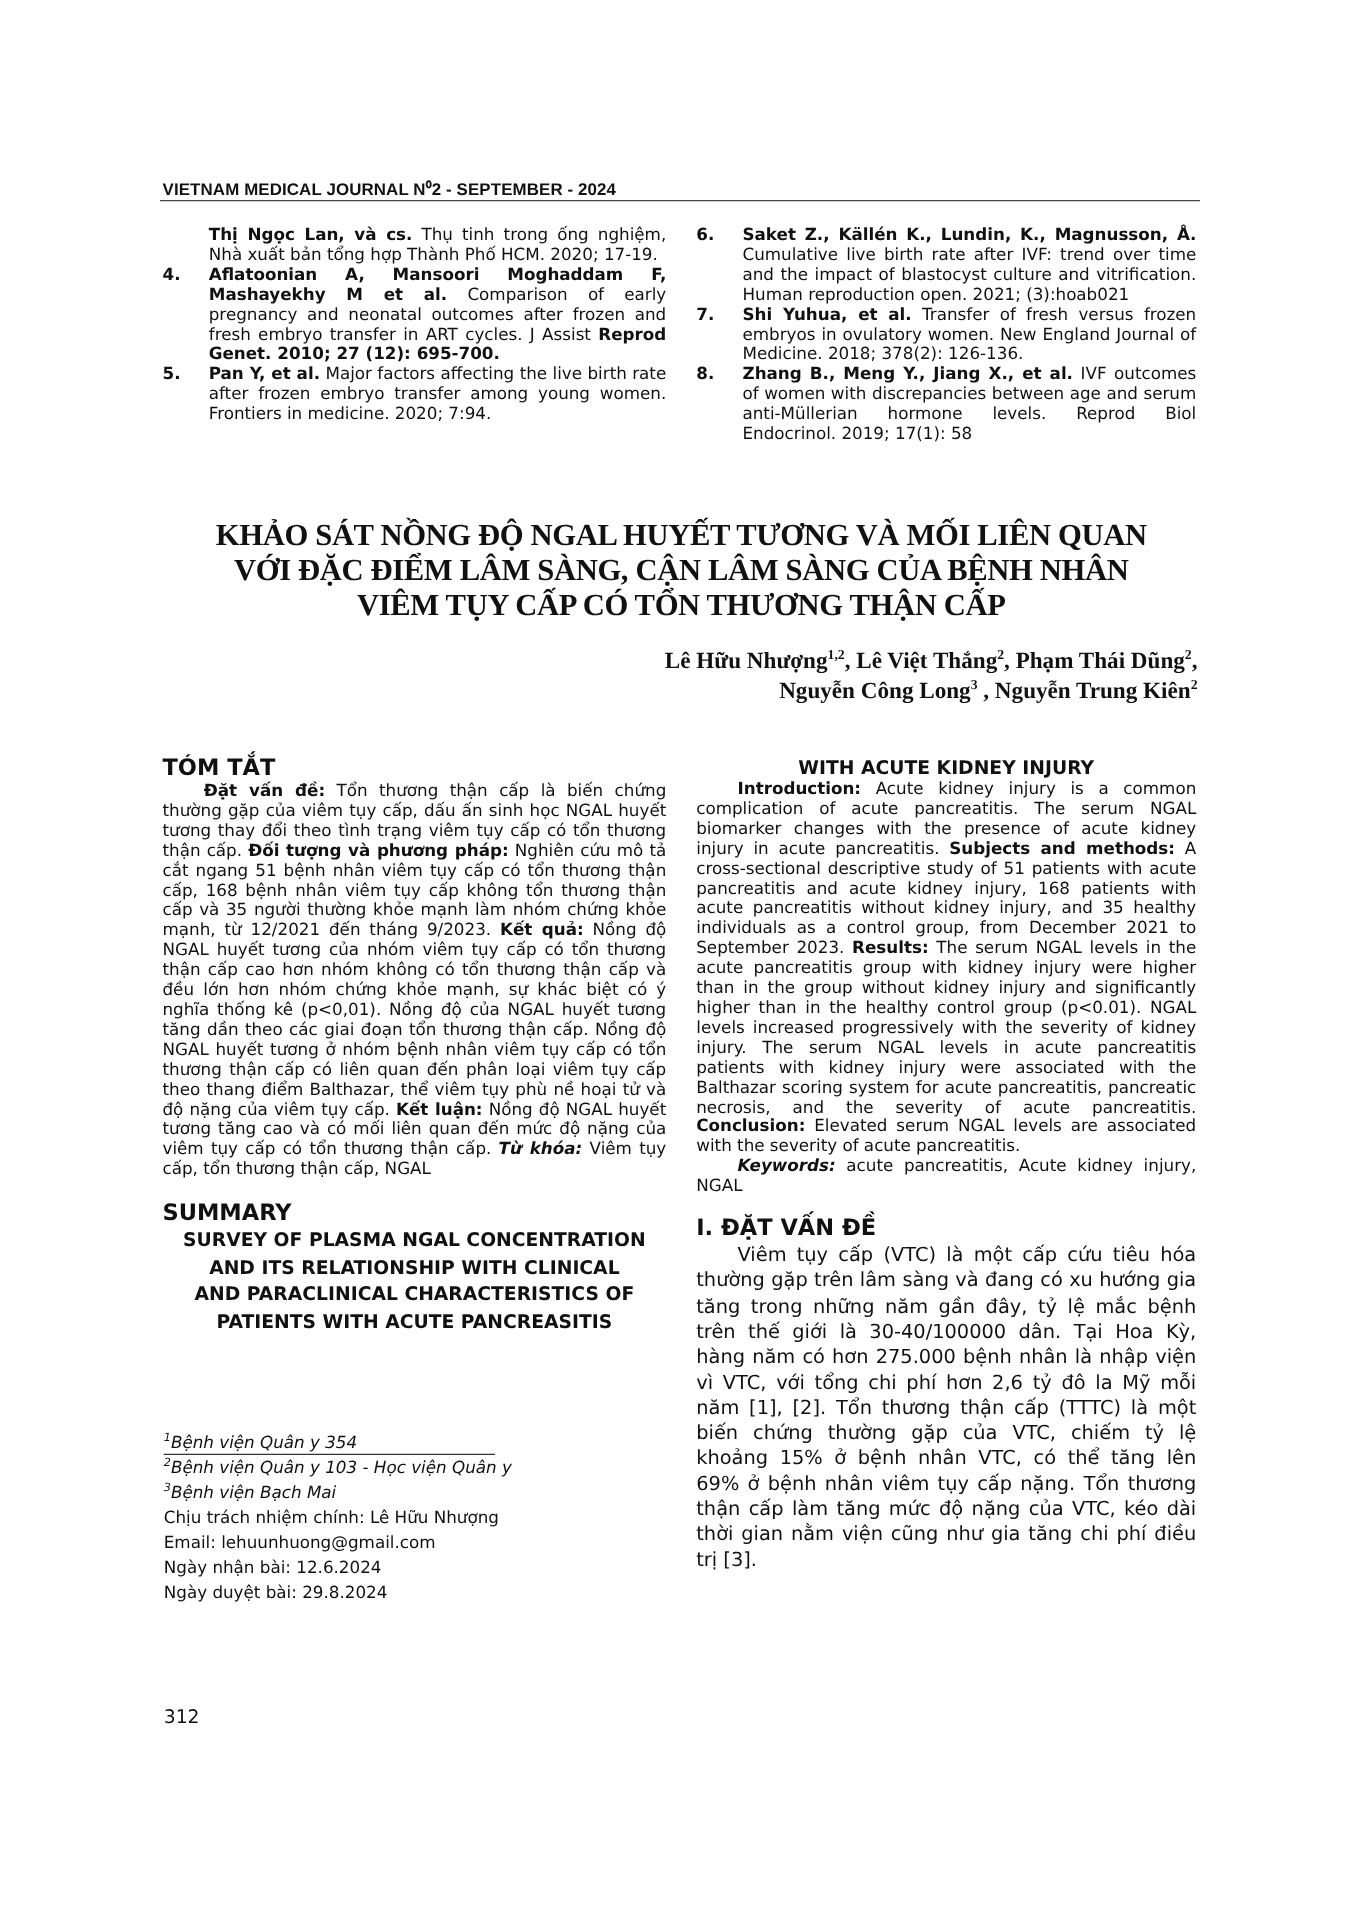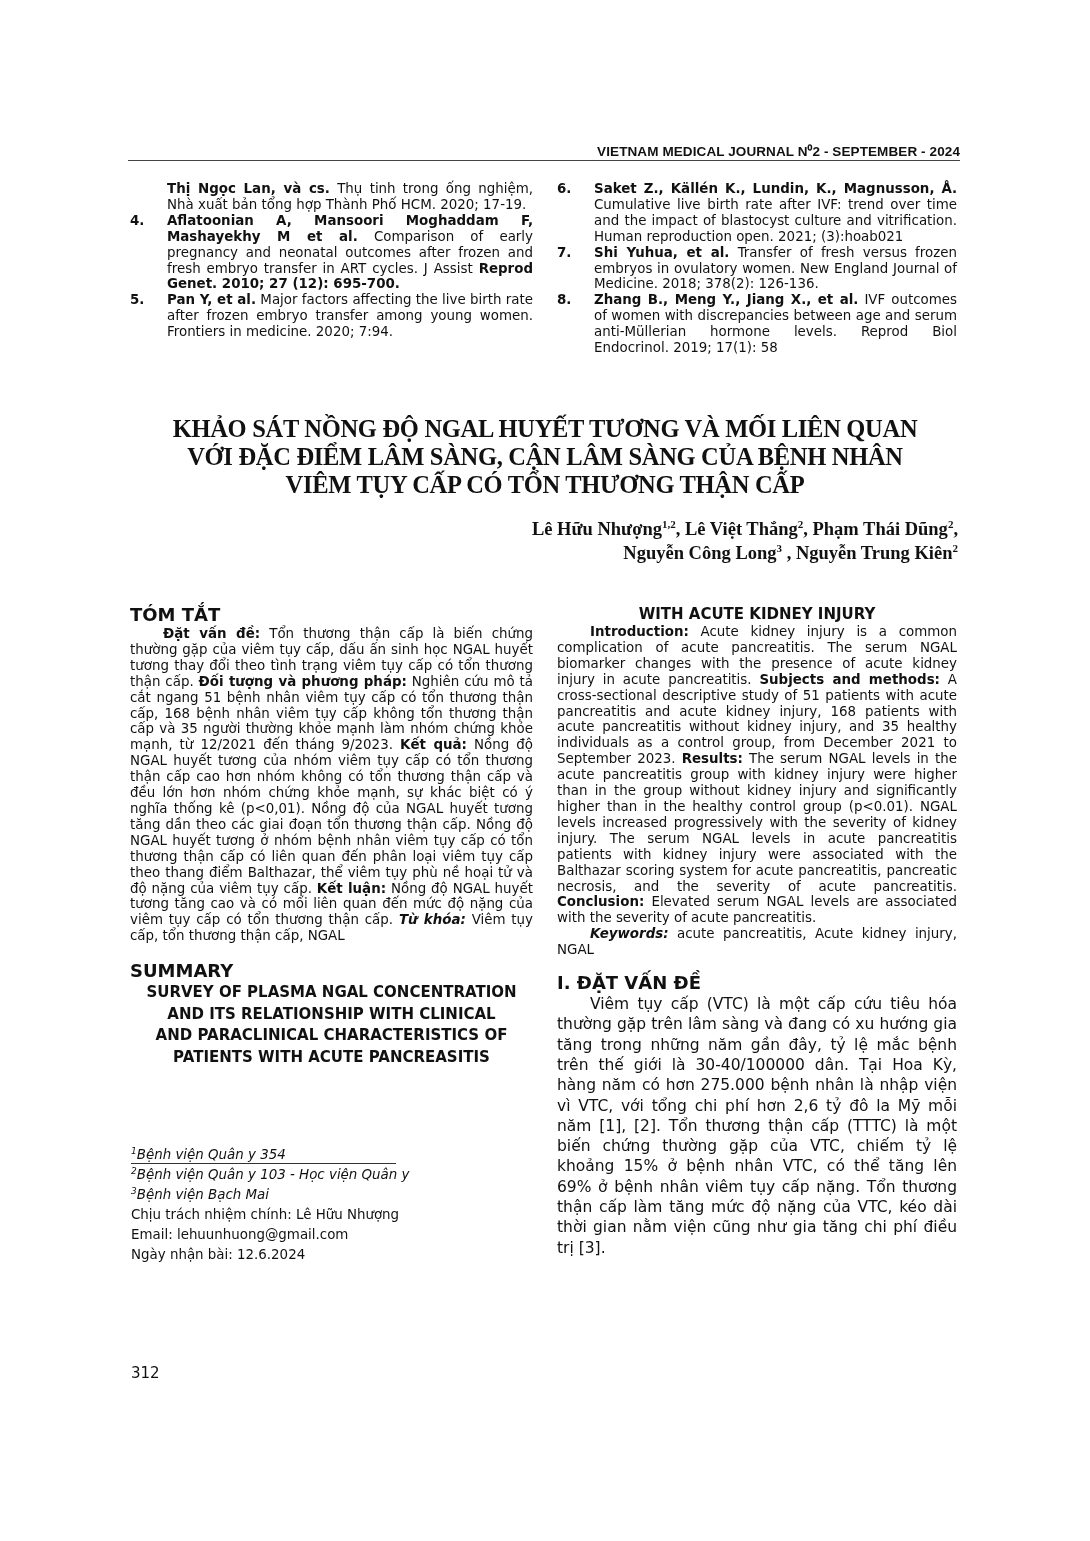--- a/index.html
+++ b/index.html
@@ -1,17 +1,17 @@
 <!DOCTYPE html>
 <html><head>
 <meta charset="utf-8">
 <style>
   html, body { margin:0; padding:0; background:#ffffff; }
   body { width:1090px; height:1541px; position:relative; color:#111; overflow:hidden; }
-  .hdr { position:absolute; left:130px; top:142px; width:830px; text-align:right;
+  .hdr { position:absolute; left:130px; top:142px; width:830px; text-align:left;
          font-family:"Liberation Sans", sans-serif; font-weight:bold; font-size:13.5px; letter-spacing:0.1px; }
   .hdr-rule { position:absolute; left:128px; top:160px; width:832px; height:0; border-top:1.5px solid #444; }
   .col { position:absolute; font-family:"DejaVu Sans", sans-serif; font-size:13.4px; line-height:15.9px; text-align:justify; }
   .refs-left { left:130px; top:181px; width:403px; }
   .refs-right { left:557px; top:181px; width:400px; }
   .ref { display:flex;justify-content:flex-end; }
   .ref .num { width:37px; flex:0 0 37px; font-weight:bold; }
   .ref .body { flex:1; text-align:justify; }
   .ref.cont .body { padding-left:37px; }
   b { font-weight:bold; }
@@ -98,20 +98,21 @@
 </div>
 
 <div class="foot-rule"></div>
 <div class="foot">
   <div><i><sup>1</sup><span>Bệnh viện Quân y 354</span></i></div>
   <div><i><sup>2</sup><span>Bệnh viện Quân y 103 - Học viện Quân y</span></i></div>
   <div><i><sup>3</sup><span>Bệnh viện Bạch Mai</span></i></div>
   <div>Chịu trách nhiệm chính: Lê Hữu Nhượng</div>
   <div>Email: lehuunhuong@gmail.com</div>
   <div>Ngày nhận bài: 12.6.2024</div>
+  <div>Ngày duyệt bài: 29.8.2024</div>
 </div>
 
 <div class="col abs-right">
   <div class="center-bold" style="line-height:20px;">WITH ACUTE KIDNEY INJURY</div>
   <div class="indent">
     <b>Introduction:</b><span> Acute kidney injury is a common complication of acute pancreatitis. The serum NGAL biomarker changes with the presence of acute kidney injury in acute pancreatitis. </span><b>Subjects and methods:</b><span> A cross-sectional descriptive study of 51 patients with acute pancreatitis and acute kidney injury, 168 patients with acute pancreatitis without kidney injury, and 35 healthy individuals as a control group, from December 2021 to September 2023. </span><b>Results:</b><span> The serum NGAL levels in the acute pancreatitis group with kidney injury were higher than in the group without kidney injury and significantly higher than in the healthy control group (p&lt;0.01). NGAL levels increased progressively with the severity of kidney injury. The serum NGAL levels in acute pancreatitis patients with kidney injury were associated with the Balthazar scoring system for acute pancreatitis, pancreatic necrosis, and the severity of acute pancreatitis. </span><b>Conclusion:</b><span> Elevated serum NGAL levels are associated with the severity of acute pancreatitis.</span>
   </div>
   <div class="indent">
     <b><i>Keywords:</i></b><span> acute pancreatitis, Acute kidney injury, NGAL</span>
   </div>

